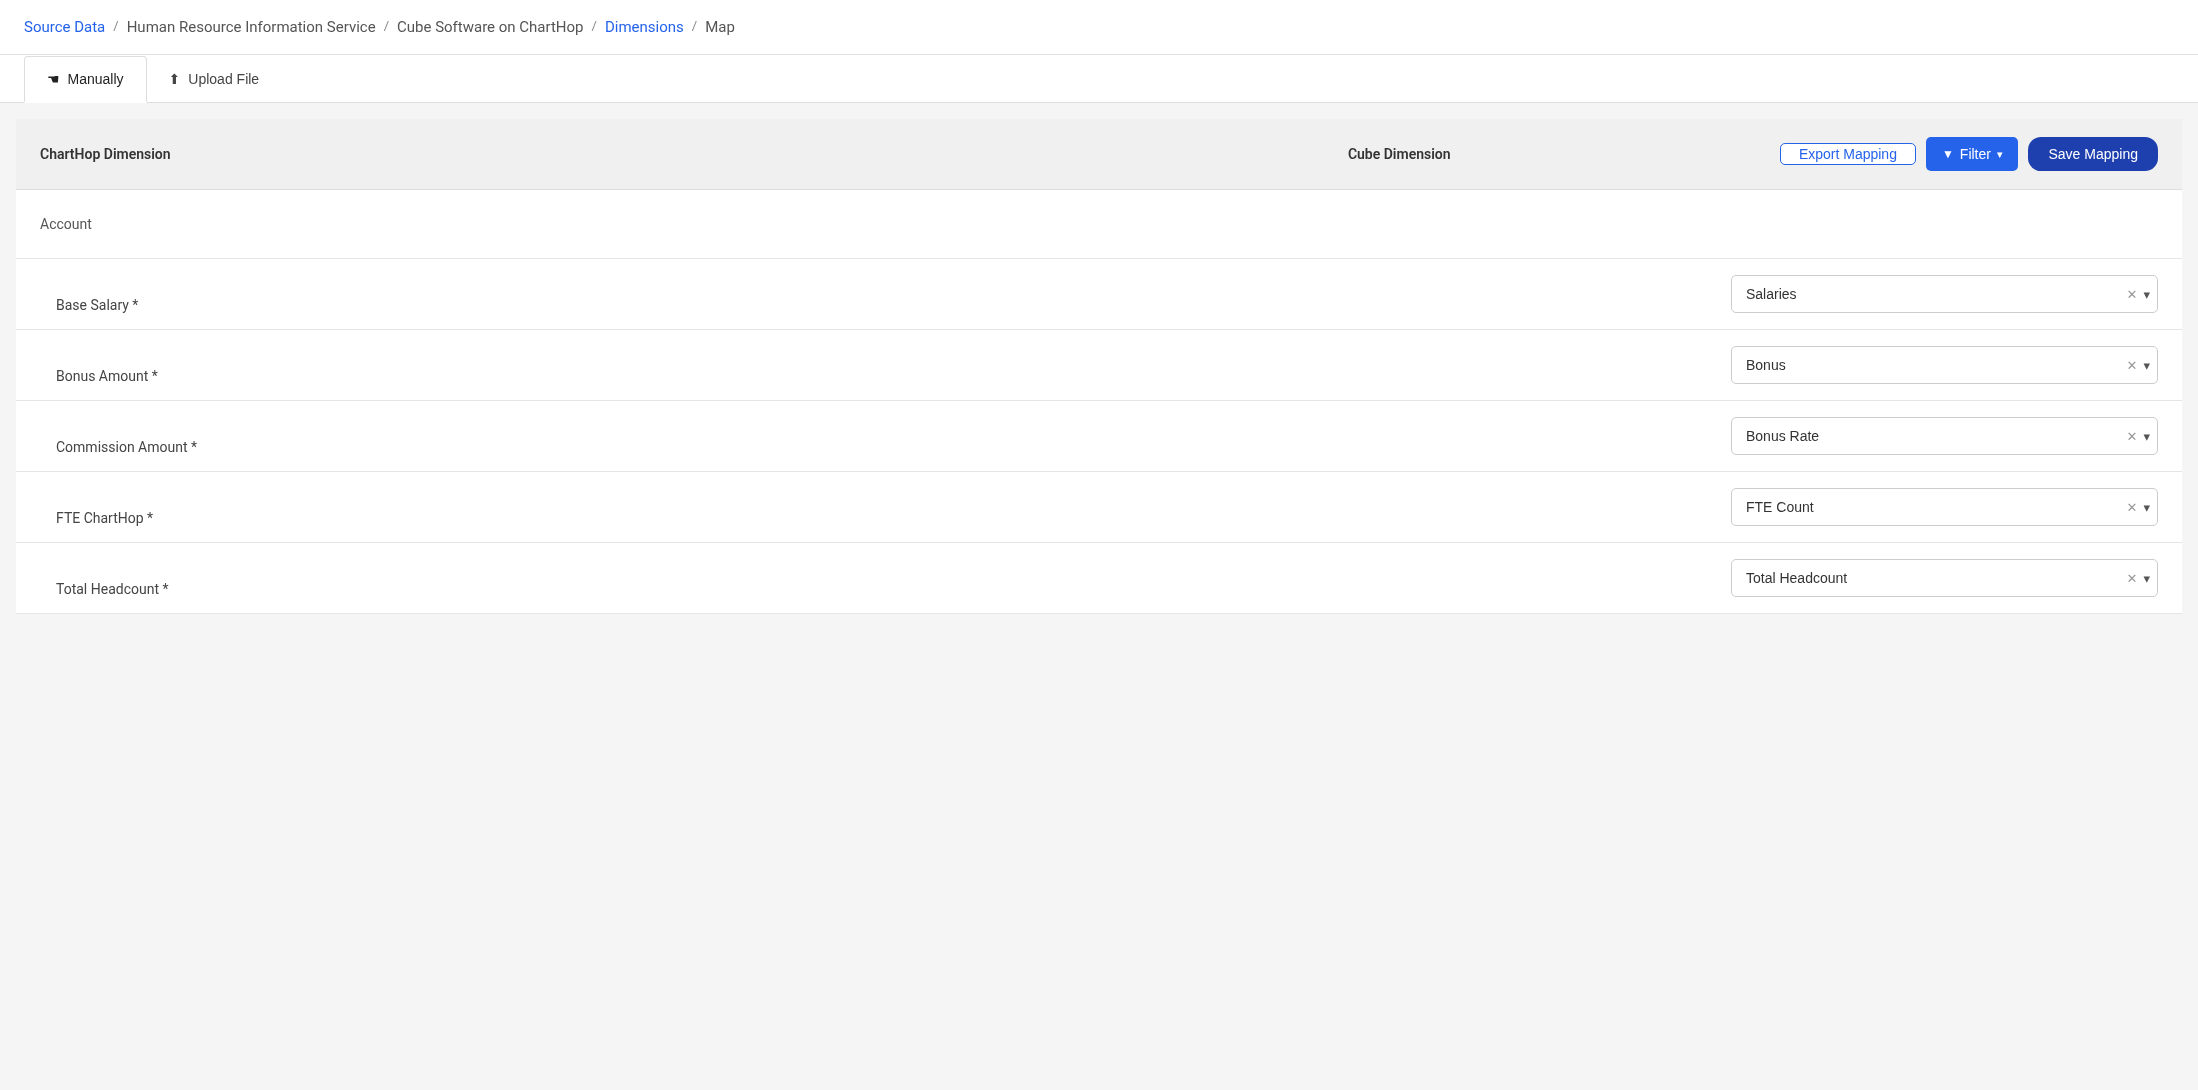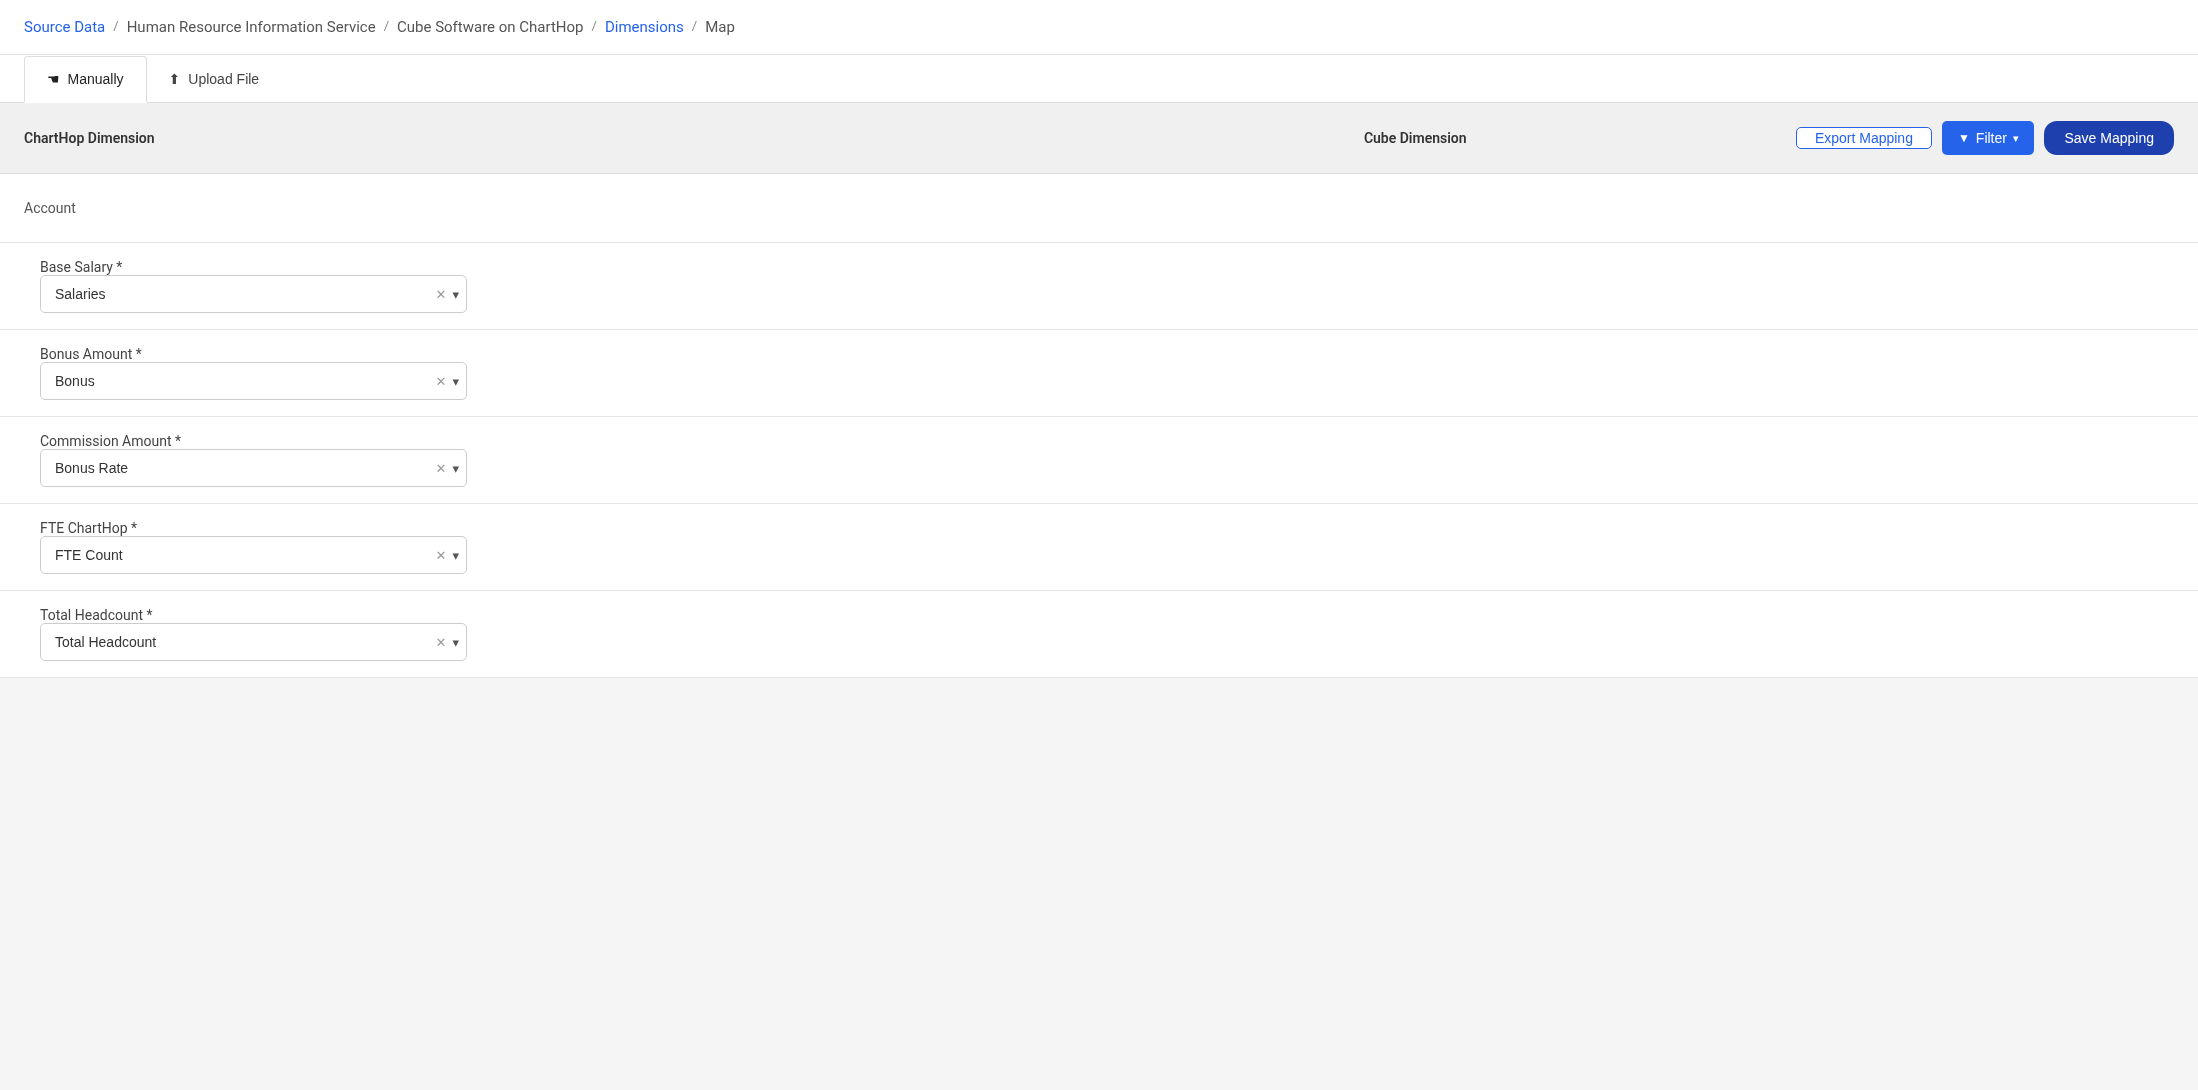--- a/index.html
+++ b/index.html
@@ -61,21 +61,21 @@
       border-right: 1px solid #ddd;
       border-radius: 4px 4px 0 0;
       color: #222;
     }
     .tab-icon {
       font-size: 14px;
     }
 
     .main-content {
       background: #ec4899;
-      margin: 0;
+      margin: 16px;
     }
 
     .table-header {
       display: flex;
       align-items: center;
       padding: 18px 24px;
       background: #f0f0f0;
       border-bottom: 1px solid #ddd;
       gap: 12px;
     }
@@ -141,25 +141,24 @@
     .section-header {
       padding: 26px 24px;
       font-size: 14px;
       color: #555;
       background: #fff;
       border-bottom: 1px solid #e5e5e5;
     }
 
     .mapping-row {
       display: flex;
-      align-items: flex-start;
+      align-items: flex-end;
       padding: 16px 24px 16px 40px;
       background: #fff;
       border-bottom: 1px solid #e5e5e5;
-      flex-direction: column;
     }
     .mapping-label {
       flex: 1;
       font-size: 14px;
       color: #444;
     }
     .mapping-select-wrap {
       width: 427px;
       position: relative;
     }

